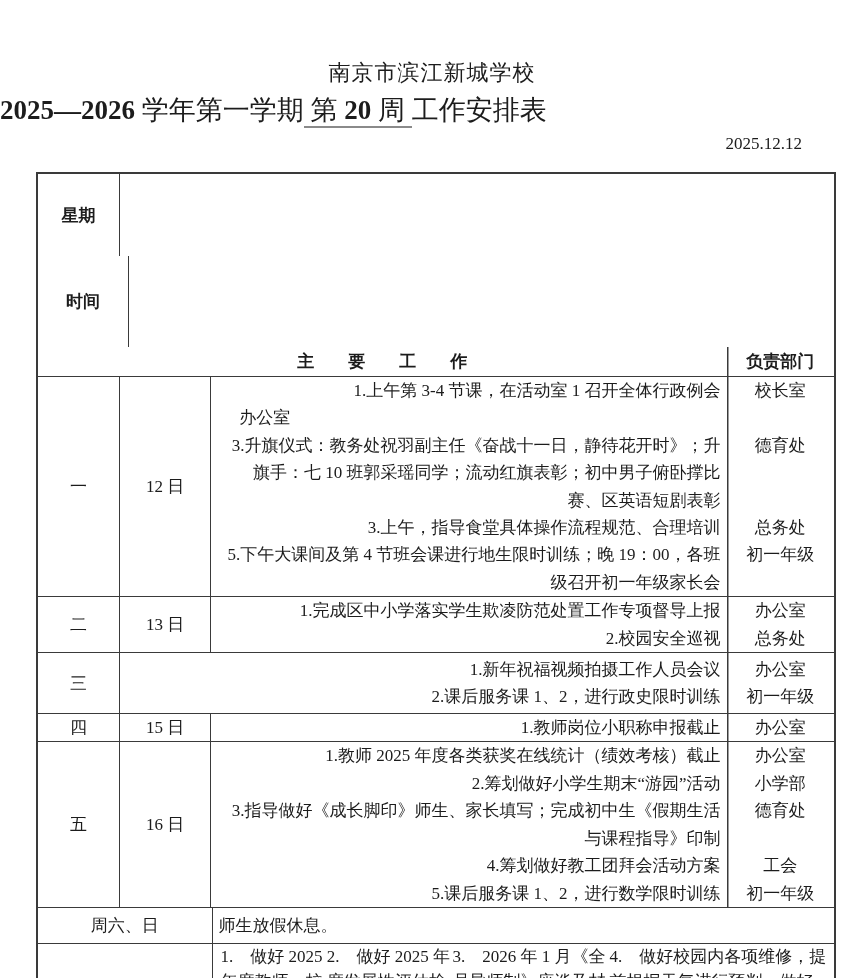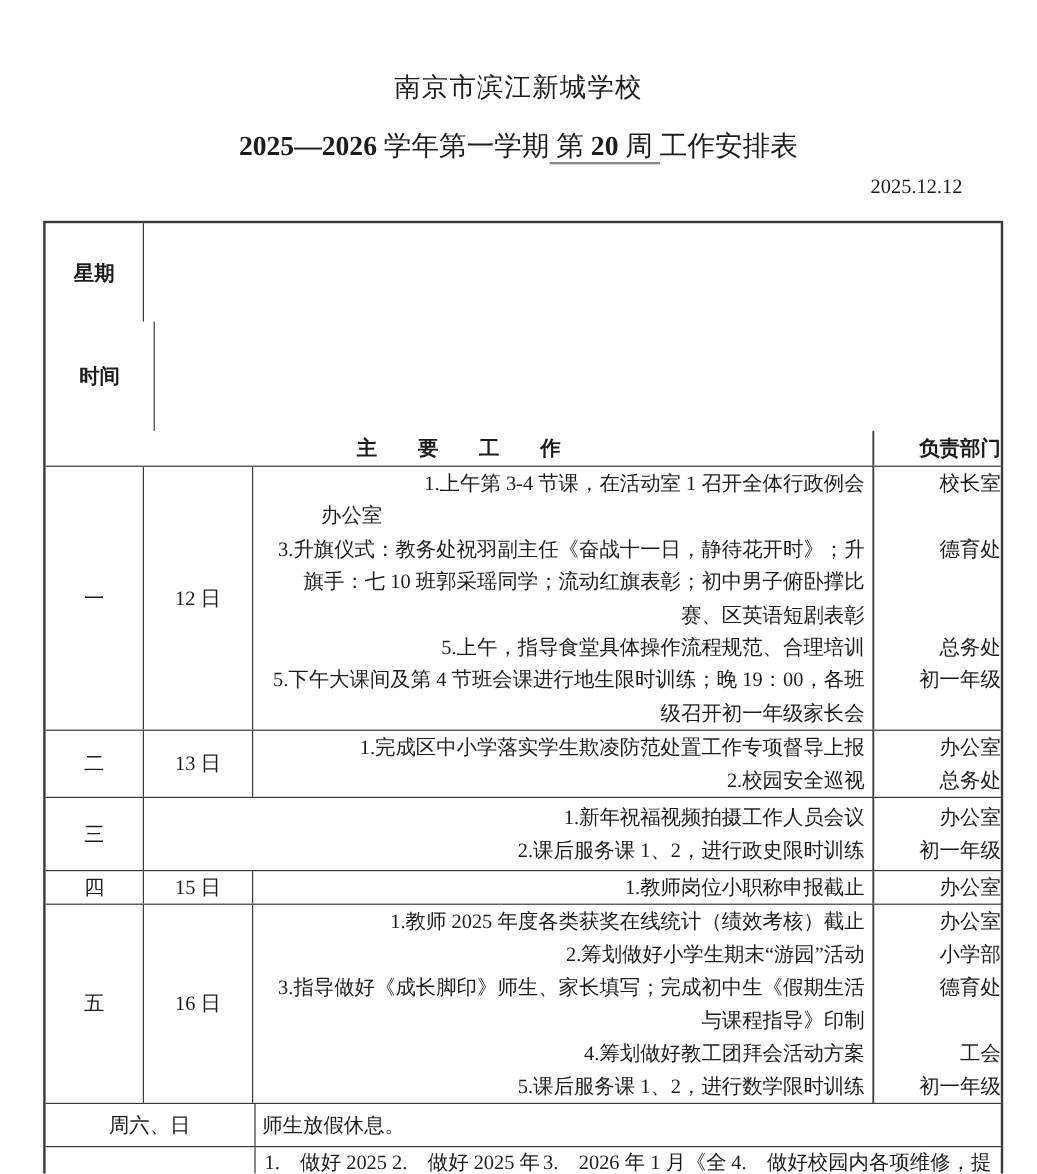--- a/index.html
+++ b/index.html
@@ -11,22 +11,22 @@
     color:#1c1c1c;
     position:relative;
     overflow:hidden;
   }
   .page { padding-top:58px; }
   .title-school {
     text-align:center; font-size:22px; line-height:30px;
     letter-spacing:1px;
   }
   .title-line2 {
-    text-align:center; font-size:23px; line-height:36px;
-    margin-top:16px;
+    text-align:left; font-size:27px; line-height:36px;
+    margin-top:4px;
   }
   .title-line2 .num { font-weight:bold; font-family:"Liberation Serif",serif; }
   .underlined { border-bottom:2px solid #8a8a8a; padding-bottom:1px; }
   .date-line {
     width:800px; margin-left:36px;
     text-align:right; padding-right:34px;
     font-size:17px; line-height:24px; margin-top:4px;
   }
 
   .worktable {
@@ -57,21 +57,21 @@
     background-position:right 106px top;
     background-size:1.5px 100%;
   }
   .item { display:flex; align-items:stretch; }
   .item-text {
     flex:1 1 auto;
     padding:0 6px 0 23px; text-indent:-17px;text-align:right;
   }
   .item-dept {
     width:107.5px; flex:0 0 107.5px;
-    text-align:right;
+    text-align:center;
   }
 
   .thead { min-height:31px; font-weight:bold;flex-direction:column; }
   .thead .c-items { justify-content:center; line-height:29px; }
   .thead .head-main { text-align:center; padding:0; text-indent:0; }
 
   .merge-label {
     width:174.5px; flex:0 0 174.5px;
     border-right:1.5px solid #3a3a3a;
     display:flex; align-items:center; justify-content:center;
@@ -119,21 +119,21 @@
           <div class="item-dept">校长室</div>
         </div>
         <div class="item">
           <div class="item-dept">办公室</div>
         </div>
         <div class="item">
           <div class="item-text">3.升旗仪式：教务处祝羽副主任《奋战十一日，静待花开时》；升旗手：七 10 班郭采瑶同学；流动红旗表彰；初中男子俯卧撑比赛、区英语短剧表彰</div>
           <div class="item-dept">德育处</div>
         </div>
         <div class="item">
-          <div class="item-text">5.上午，指导食堂具体操作流程规范、合理培训</div>
+          <div class="item-text">3.上午，指导食堂具体操作流程规范、合理培训</div>
           <div class="item-dept">总务处</div>
         </div>
         <div class="item">
           <div class="item-text">5.下午大课间及第 4 节班会课进行地生限时训练；晚 19：00，各班级召开初一年级家长会</div>
           <div class="item-dept">初一年级</div>
         </div>
       </div>
     </div>
 
     <div class="trow" style="min-height:53px">

